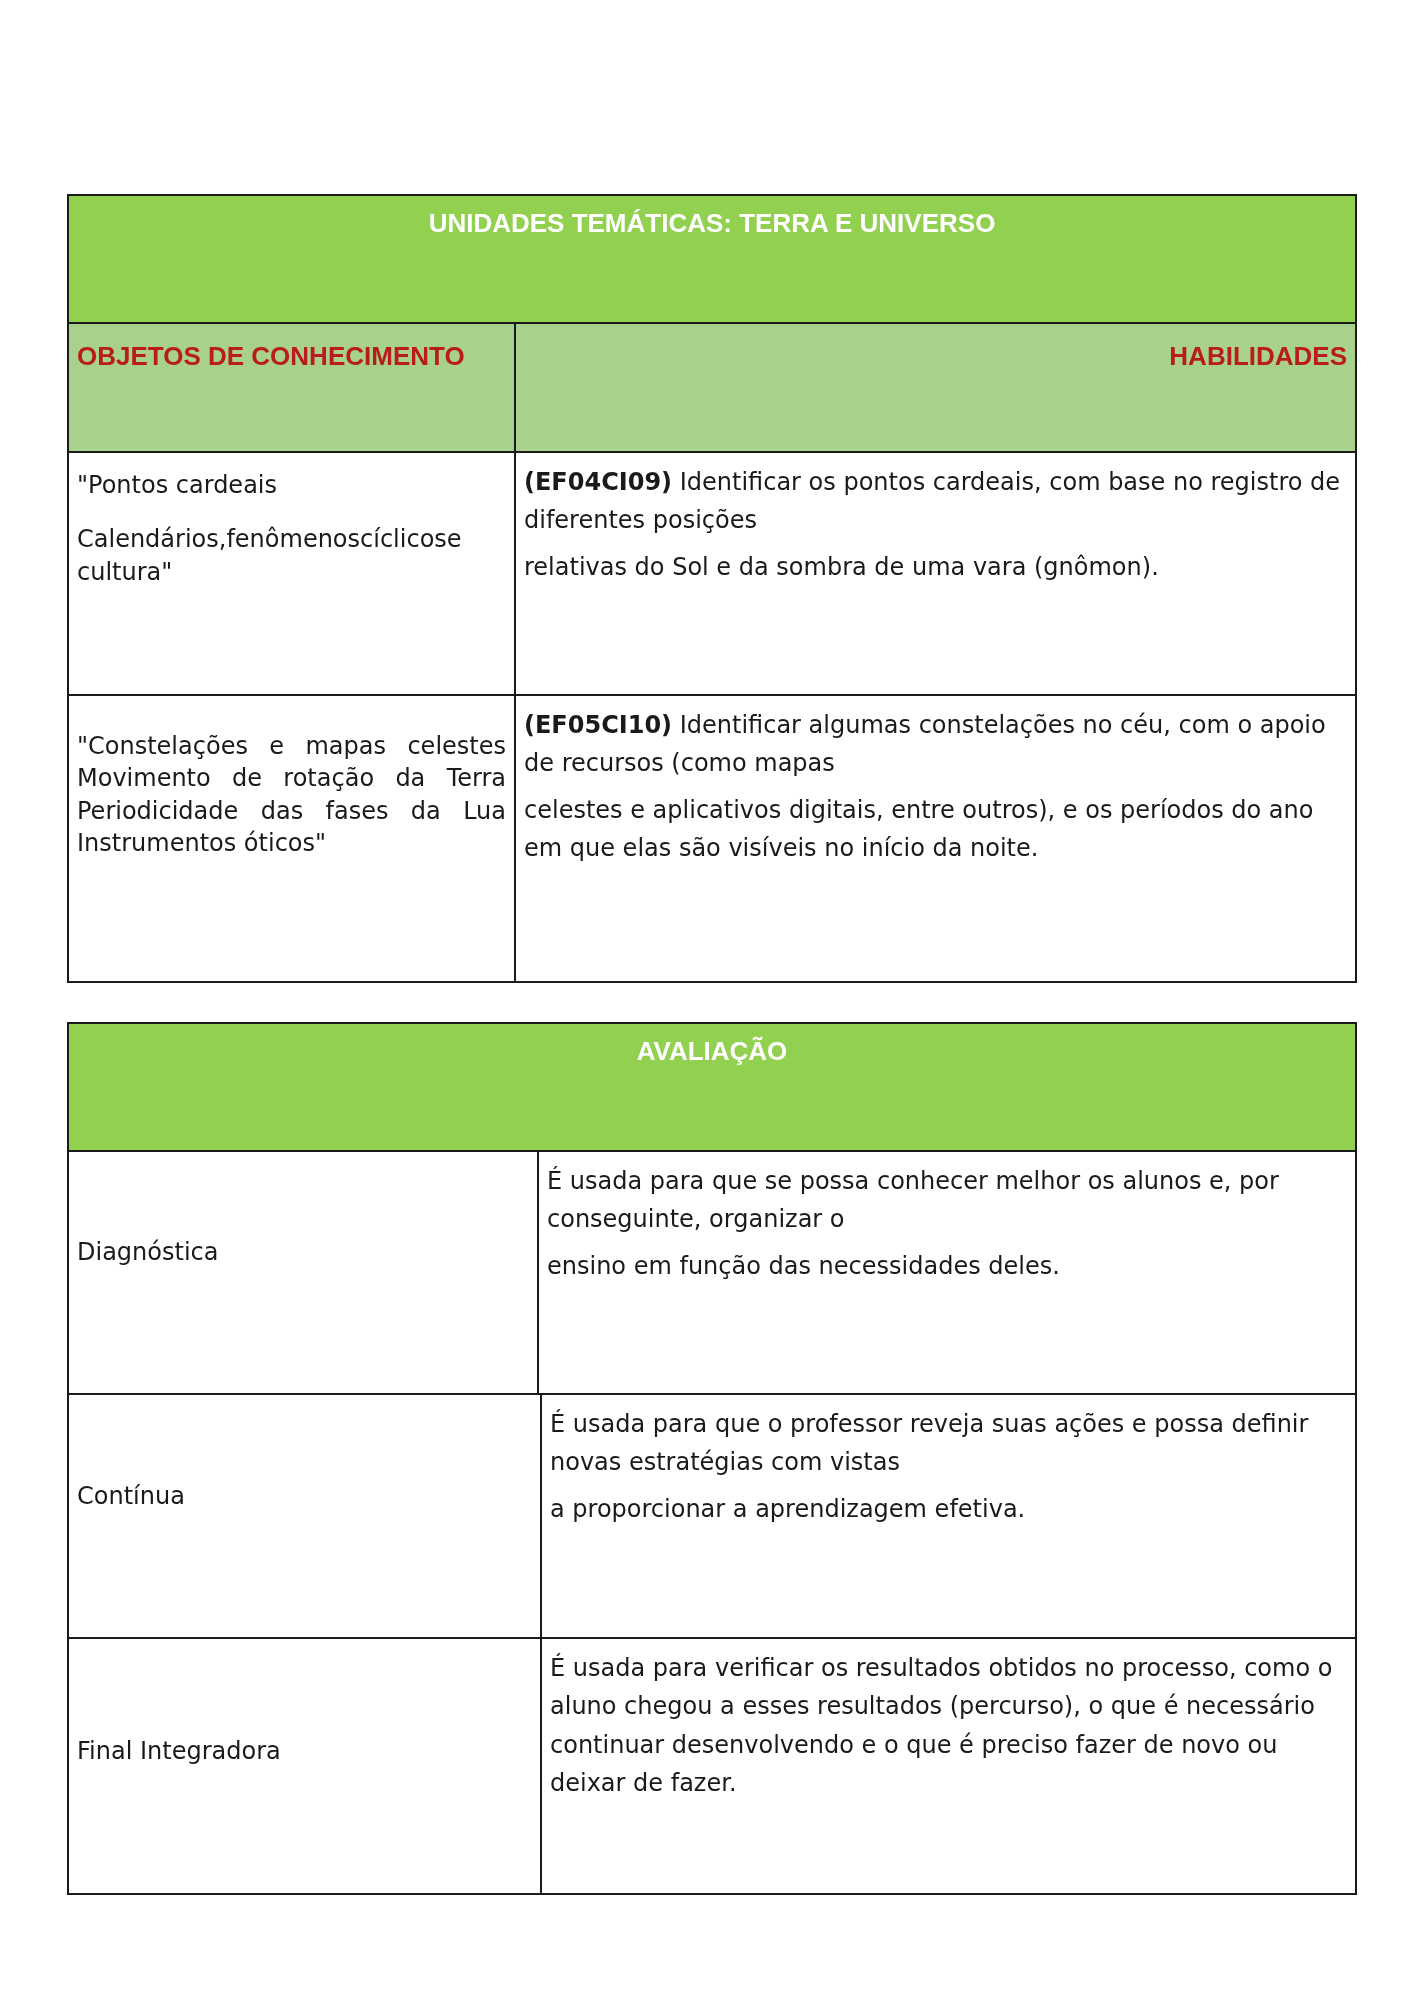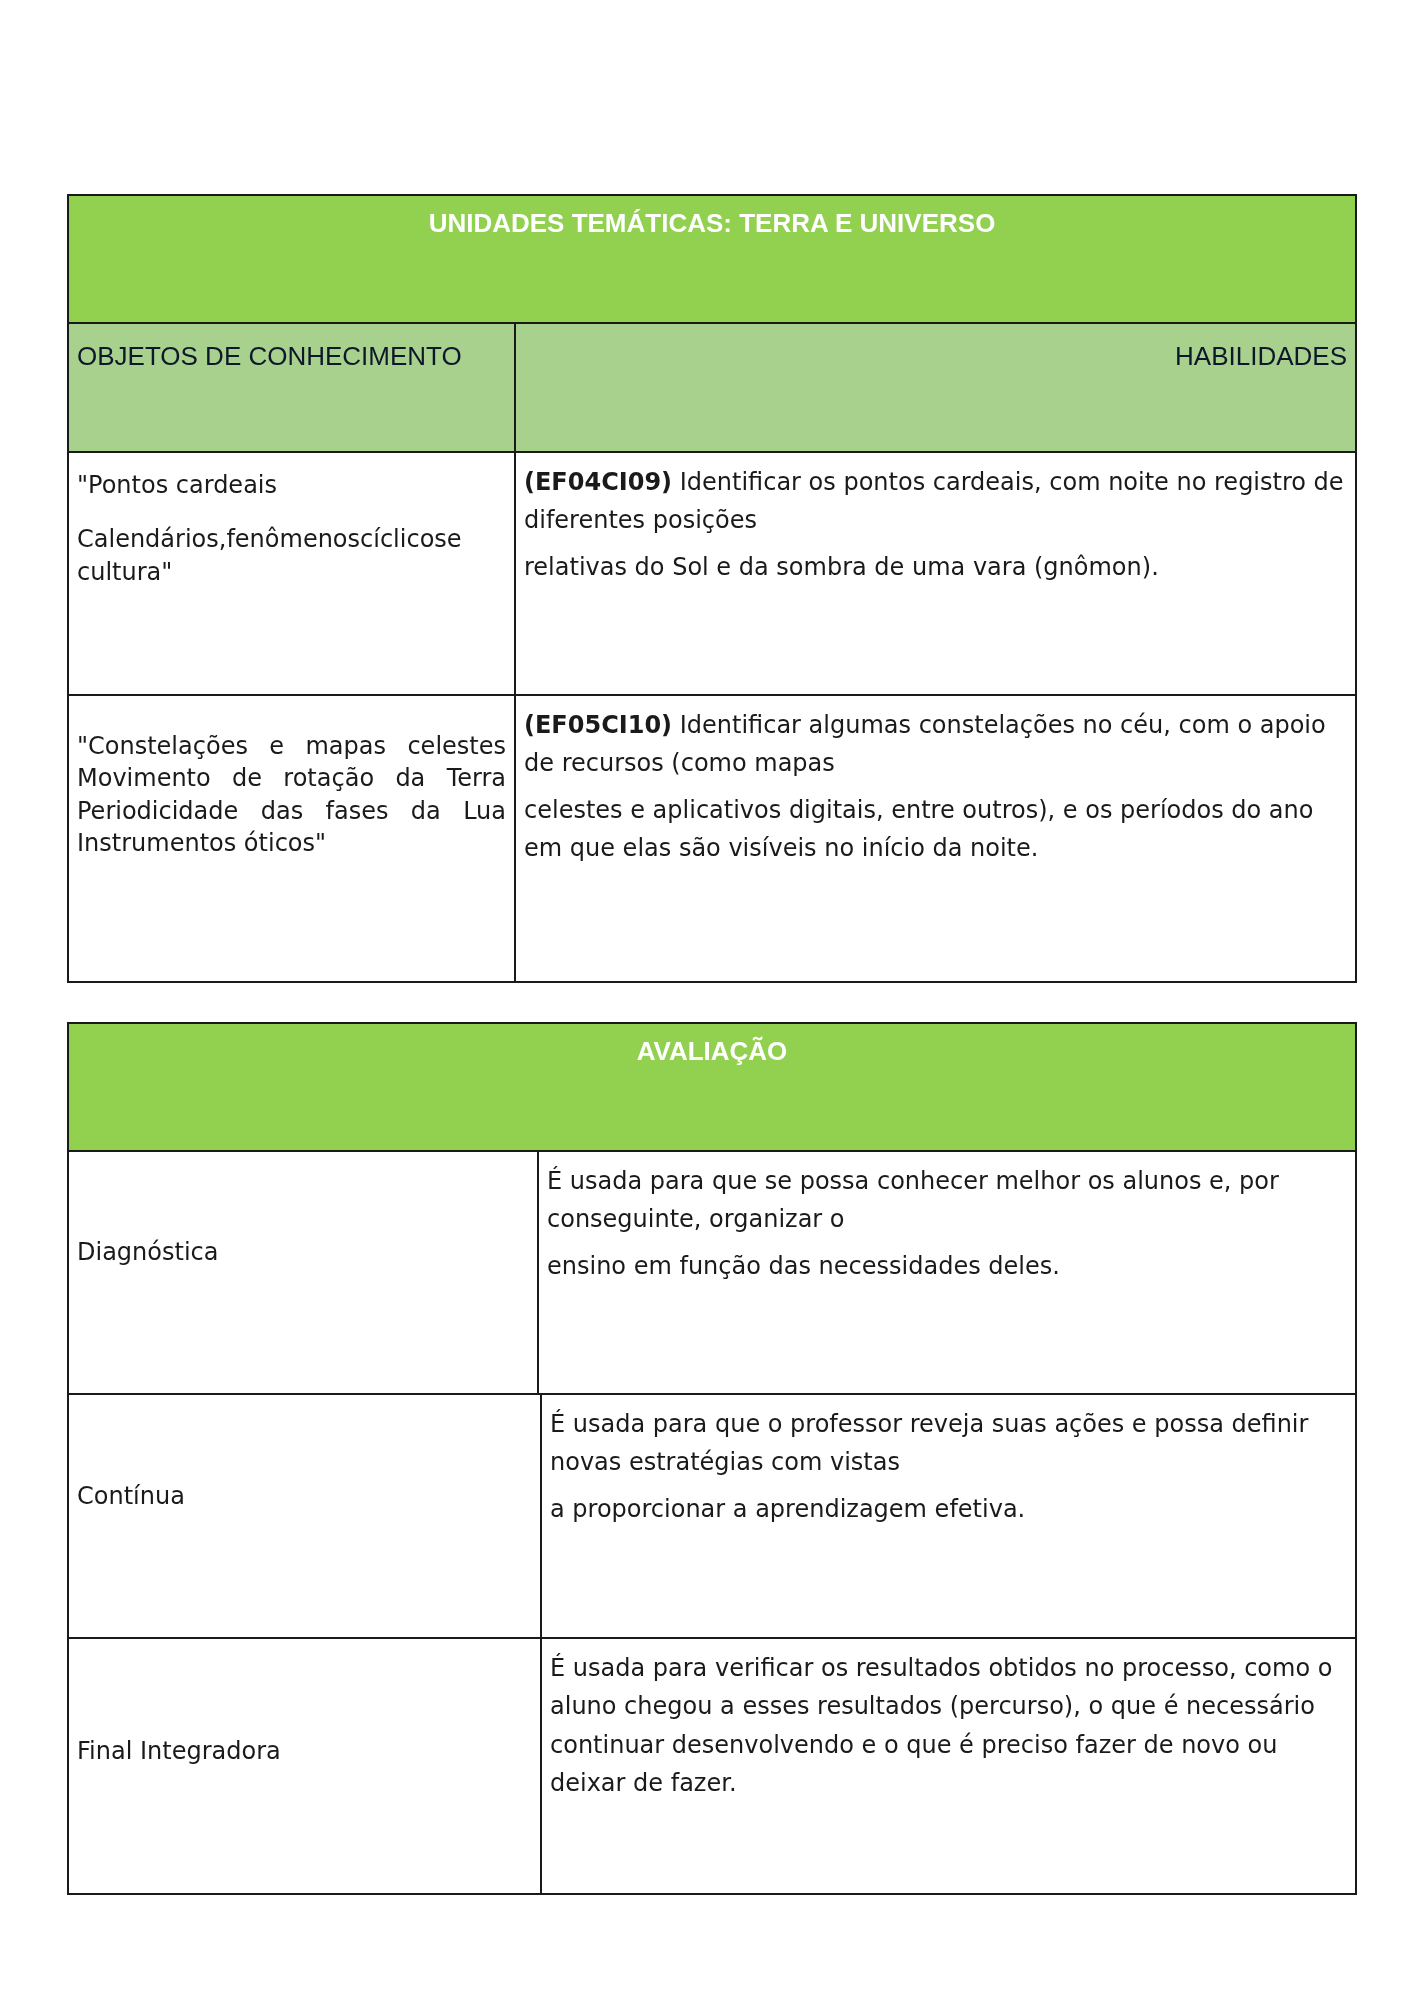--- a/index.html
+++ b/index.html
@@ -4,21 +4,21 @@
 <style>
   html, body { margin:0; padding:0; background:#ffffff; }
   body { width:1414px; height:2000px; position:relative; overflow:hidden; }
   .tbl { position:absolute; left:67px; width:1290px; border:2px solid #1a1a1a; box-sizing:border-box; }
   .row { position:relative; box-sizing:border-box; border-bottom:2px solid #1a1a1a; display:flex; }
   .row:last-child { border-bottom:none; }
   .hdr { background:#92d050; color:#ffffff; font-family:"Liberation Sans", sans-serif; font-weight:bold; font-size:26px; text-align:center; padding-top:12px; box-sizing:border-box; }
   .sub { background:#a9d18e; }
   .cell { box-sizing:border-box; padding:10px 8px; font-family:"DejaVu Sans", sans-serif; font-size:24px; color:#1a1a1a; line-height:1.6; }
   .c1 { border-right:2px solid #1a1a1a; }
-  .subcell { font-family:"Liberation Sans", sans-serif; font-weight:normal; font-size:26px; color:#0f172a; padding-top:12px; }
+  .subcell { font-family:"Liberation Sans", sans-serif; font-weight:bold; font-size:26px; color:#b91c1c; padding-top:12px; }
   .para { margin:0 0 14px 0; }
   .bold { font-weight:bold; }
   .left-text { line-height:1.35; }
   .justify { text-align:justify; }
   .vcenter { display:flex; align-items:center; }
 </style>
 </head>
 <body>
 
 <div class="tbl" style="top:194px;">
@@ -28,21 +28,21 @@
   <div class="row sub" style="height:129px;">
     <div class="cell c1 subcell" style="width:447px;">OBJETOS DE CONHECIMENTO</div>
     <div class="cell subcell" style="flex:1; text-align:right;">HABILIDADES</div>
   </div>
   <div class="row" style="height:243px;">
     <div class="cell c1 left-text" style="width:447px; padding-top:16px;">
       <p class="para" style="margin-bottom:22px;">"Pontos cardeais</p>
       <p class="para">Calendários,fenômenoscíclicose cultura"</p>
     </div>
     <div class="cell" style="flex:1;">
-      <p class="para" style="margin-bottom:8px;"><span class="bold">(EF04CI09)</span><span> Identificar os pontos cardeais, com noite no registro de diferentes posições</span></p>
+      <p class="para" style="margin-bottom:8px;"><span class="bold">(EF04CI09)</span><span> Identificar os pontos cardeais, com base no registro de diferentes posições</span></p>
       <p class="para">relativas do Sol e da sombra de uma vara (gnômon).</p>
     </div>
   </div>
   <div class="row" style="height:285px;">
     <div class="cell c1 left-text justify" style="width:447px; padding-top:34px;">
       <p class="para">"Constelações e mapas celestes Movimento de rotação da Terra Periodicidade das fases da Lua Instrumentos óticos"</p>
     </div>
     <div class="cell" style="flex:1;">
       <p class="para" style="margin-bottom:8px;"><span class="bold">(EF05CI10)</span><span> Identificar algumas constelações no céu, com o apoio de recursos (como mapas</span></p>
       <p class="para">celestes e aplicativos digitais, entre outros), e os períodos do ano em que elas são visíveis no início da noite.</p>

